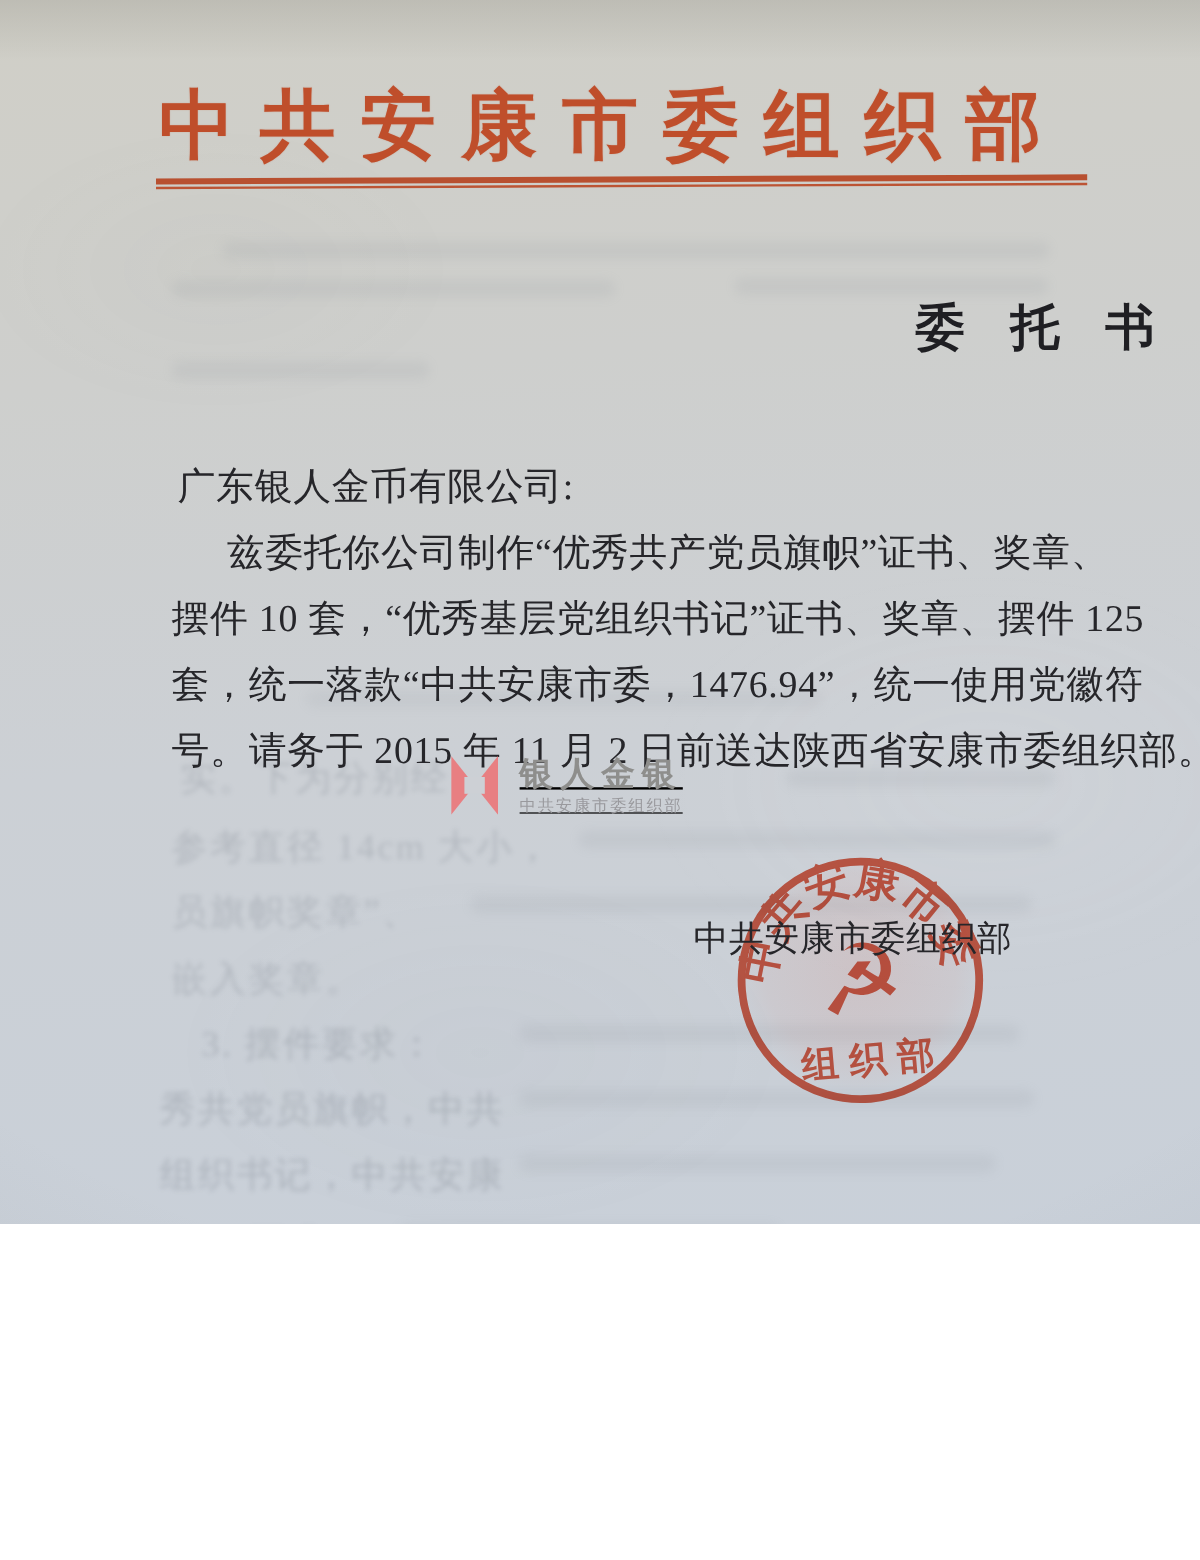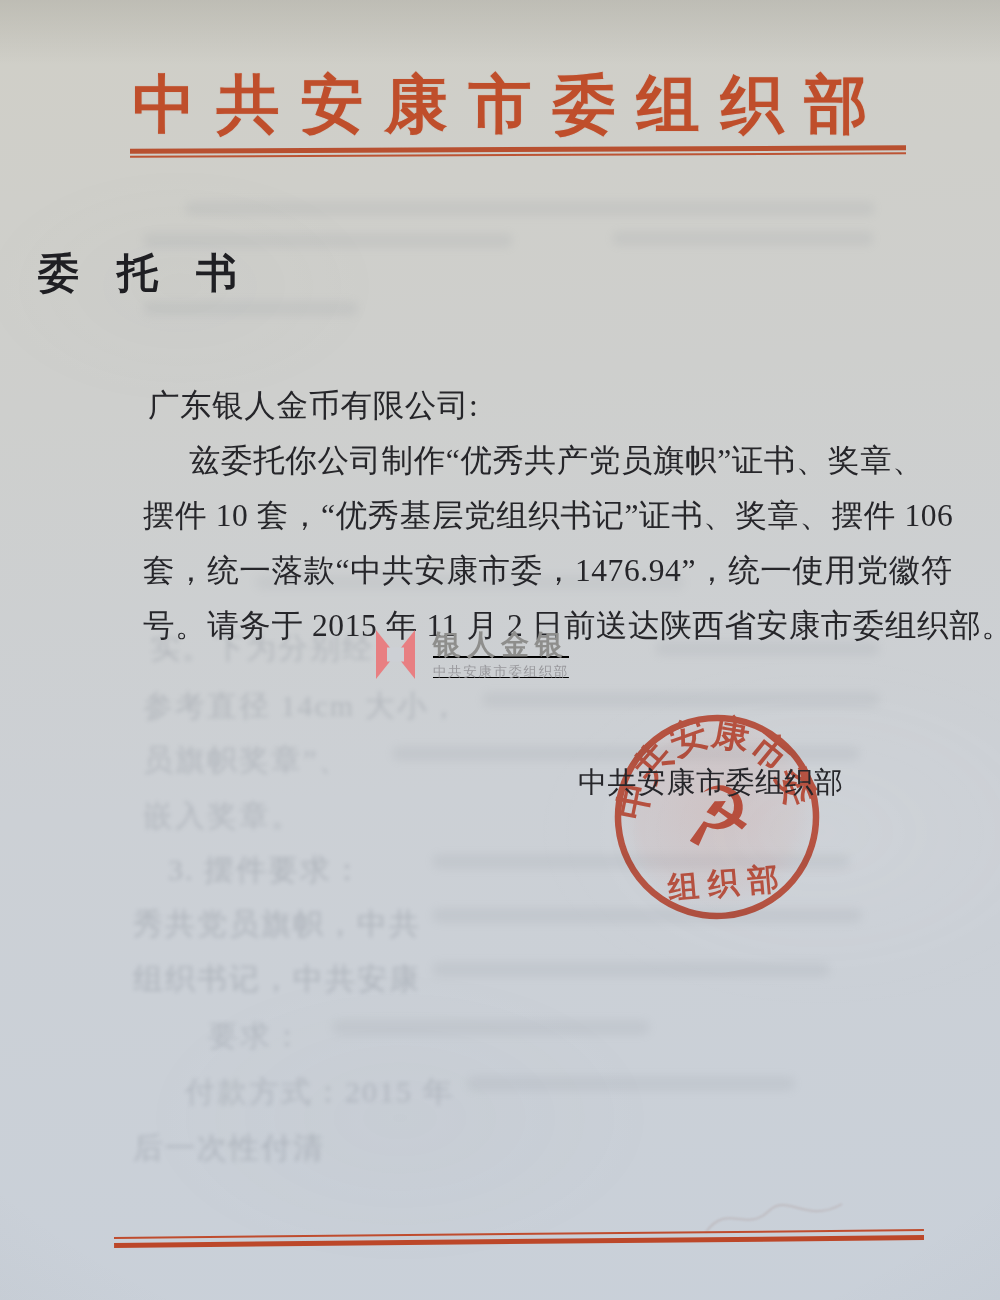--- a/index.html
+++ b/index.html
@@ -1,18 +1,18 @@
 <!DOCTYPE html>
 <html><head>
 <meta charset="utf-8">
 <style>
   html,body{margin:0;padding:0;}
   .page{
     position:relative;
-    width:1000px;height:1300px;
+    width:1000px;height:1020px;
     overflow:hidden;
     background:linear-gradient(176deg,#d0cfc7 0%,#cecfcd 30%,#ccd0d5 60%,#c9d0d9 100%);
     font-family:"Liberation Serif","DejaVu Serif",serif;
   }
   .shade-top{position:absolute;inset:0;pointer-events:none;
     background:linear-gradient(180deg,rgba(118,116,106,.20) 0%,rgba(118,116,106,0) 5%);}
   .vignette{position:absolute;inset:0;pointer-events:none;
     background:radial-gradient(125% 95% at 50% 46%,rgba(0,0,0,0) 62%,rgba(88,92,88,.13) 100%);}
   .mottle{position:absolute;inset:0;pointer-events:none;opacity:.5;
     background:
@@ -28,21 +28,21 @@
     color:#bf4e2b;
     text-shadow:0 0 1px rgba(191,78,43,.45);
     white-space:nowrap;
   }
   .header-rule{position:absolute;left:130px;top:147px;width:776px;transform:rotate(-.25deg);}
   .header-rule .thick{height:4.5px;background:#b85030;}
   .header-rule .thin{height:2px;background:#bc5434;margin-top:2.5px;}
 
   .doc-title{
     position:absolute;left:0;right:0;top:246px;
-    text-align:left;
+    text-align:right;
     font-size:41px;font-weight:bold;
     letter-spacing:38px;text-indent:38px;
     color:#1f1f23;
     white-space:nowrap;
   }
 
   .bodyline{
     position:absolute;
     font-size:31.5px;color:#26262a;
     letter-spacing:.6px;white-space:nowrap;
@@ -121,21 +121,21 @@
   <div class="org-header">中共安康市委组织部</div>
   <div class="header-rule">
     <div class="thick"></div>
     <div class="thin"></div>
   </div>
 
   <div class="doc-title">委托书</div>
 
   <div class="bodyline" style="left:189px;top:440px">兹委托你公司制作“优秀共产党员旗帜”证书、奖章、</div>
   <div class="bodyline" style="left:148px;top:385px">广东银人金币有限公司:</div>
-  <div class="bodyline" style="left:143px;top:495px">摆件 10 套，“优秀基层党组织书记”证书、奖章、摆件 106</div>
+  <div class="bodyline" style="left:143px;top:495px">摆件 10 套，“优秀基层党组织书记”证书、奖章、摆件 125</div>
   <div class="bodyline" style="left:143px;top:550px">套，统一落款“中共安康市委，1476.94”，统一使用党徽符</div>
   <div class="bodyline" style="left:143px;top:605px">号。请务于 2015 年 11 月 2 日前送达陕西省安康市委组织部。</div>
 
   <div class="watermark">
     <svg class="wm-icon" viewBox="0 0 39 49">
       <polygon points="0,0 0,49 19.5,24.5" fill="#e87f82"></polygon>
       <polygon points="39,0 39,49 19.5,24.5" fill="#e87f82"></polygon>
       <rect x="11" y="17.5" width="17" height="14" fill="#cdd0d5"></rect>
     </svg>
     <div class="wm-text">

